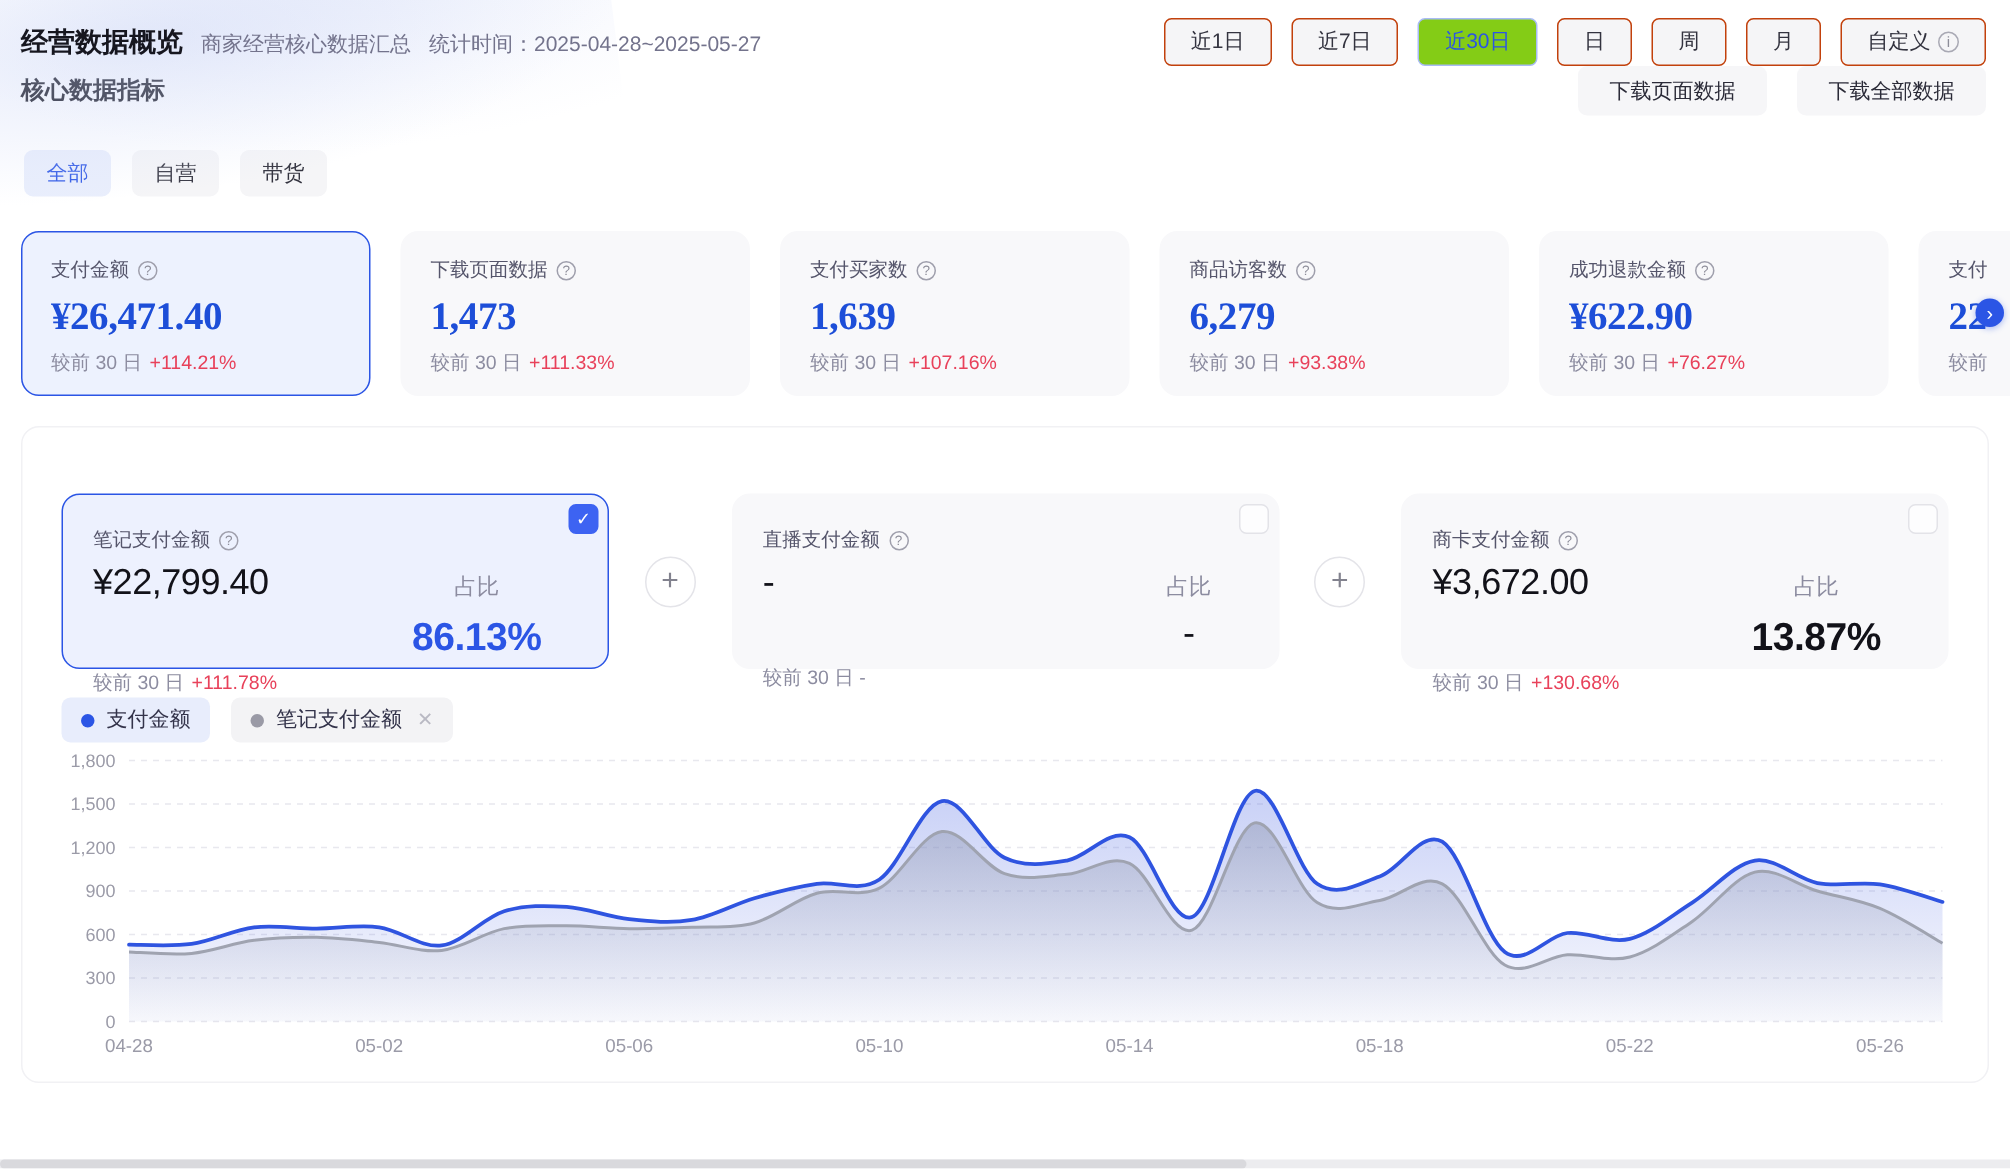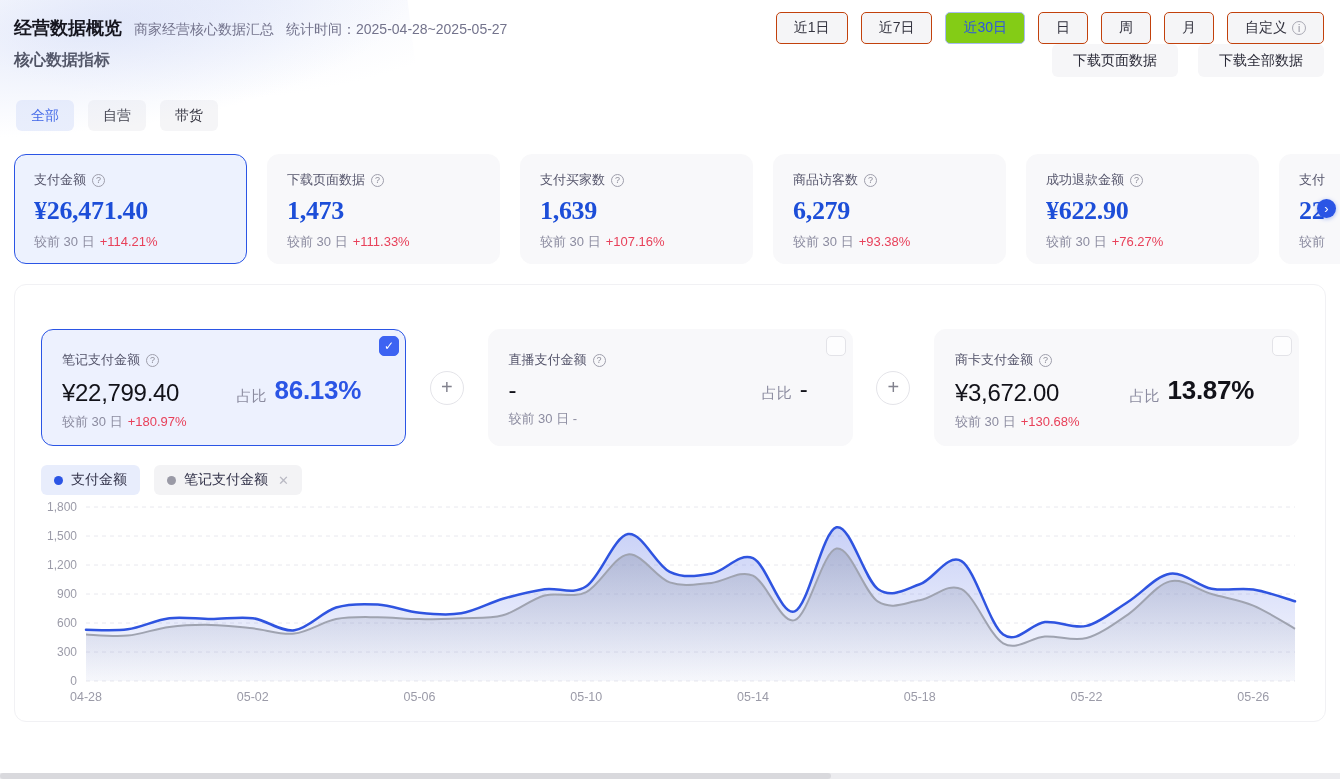--- a/index.html
+++ b/index.html
@@ -74,21 +74,21 @@
   .s-card.selected{ background:#edf1fe; border-color:#2b55e5; }
   .checkbox{
     position:absolute; top:6px; right:6px; width:20px; height:20px; border-radius:5px;
     border:1px solid #e3e3e8; background:#fdfdfe; cursor:pointer;
     display:flex; align-items:center; justify-content:center; color:#fff; font-size:12px;
   }
   .checkbox.checked{ background:#3d63f2; border-color:#3d63f2; }
   .s-title{ display:flex; align-items:center; gap:6px; font-size:13px; color:#55556b; margin-top:6px; }
   .s-mid{ display:flex; align-items:baseline; margin-top:6px; }
   .s-value{ font-size:24px; font-weight:normal; color:#121219; letter-spacing:-0.3px; }
-  .s-share-wrap{ margin-left:auto; margin-right:24px; display:flex; align-items:flex-end; gap:8px; }
+  .s-share-wrap{ margin-left:auto; margin-right:24px; display:flex; align-items:center; gap:8px;flex-direction:column; }
   .share-label{ font-size:15px; color:#8c8ca0; }
   .s-share{ font-size:26px; font-weight:bold; color:#121219; letter-spacing:-0.3px; }
   .s-card.selected .s-share{ color:#2b55e5; }
   .s-change{ font-size:13px; color:#8c8ca0; margin-top:6px; }
   .plus-wrap{ flex:1; display:flex; align-items:center; justify-content:center; }
   .plus-btn{
     width:34px; height:34px; border-radius:50%; background:#fff; border:1px solid #e4e4e9;
     color:#82828e; font-size:20px; line-height:1; cursor:pointer;
     display:flex; align-items:center; justify-content:center; padding-bottom:2px;
   }
@@ -209,21 +209,21 @@
           <span>笔记支付金额</span>
           <span class="q-icon">?</span>
         </div>
       <div class="s-mid">
         <span class="s-value">¥22,799.40</span>
         <span class="s-share-wrap">
             <span class="share-label">占比</span>
             <span class="s-share">86.13%</span>
           </span>
       </div>
-      <div class="s-change"><span>较前 30 日</span><span class="chg-red">+180.97%</span></div>
+      <div class="s-change"><span>较前 30 日</span><span class="chg-red">+111.78%</span></div>
     </div>
     <div class="plus-wrap">
         <button class="plus-btn">
           <span>+</span>
         </button>
       </div>
     <div class="s-card">
       <span class="checkbox"></span>
       <div class="s-title">
           <span>直播支付金额</span>

